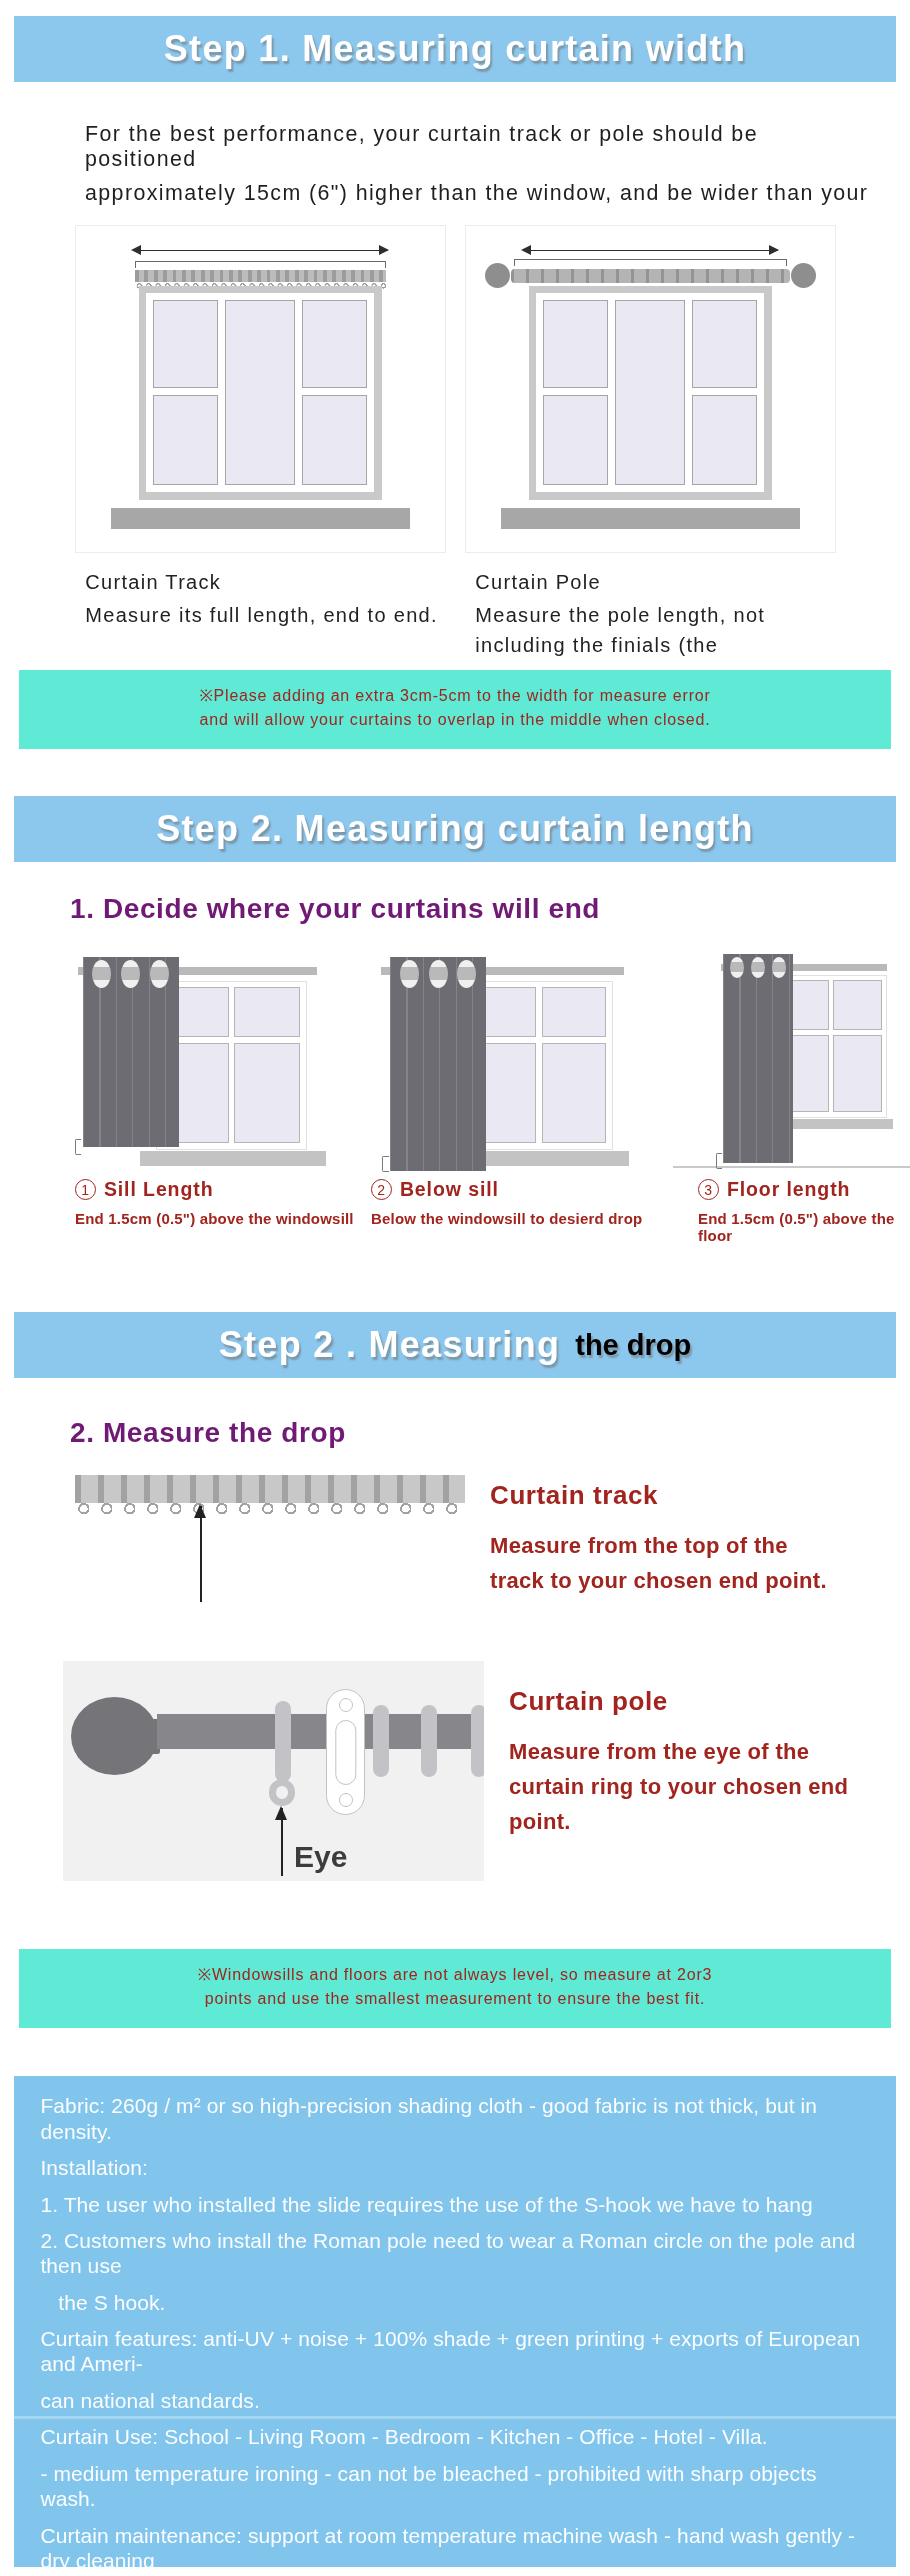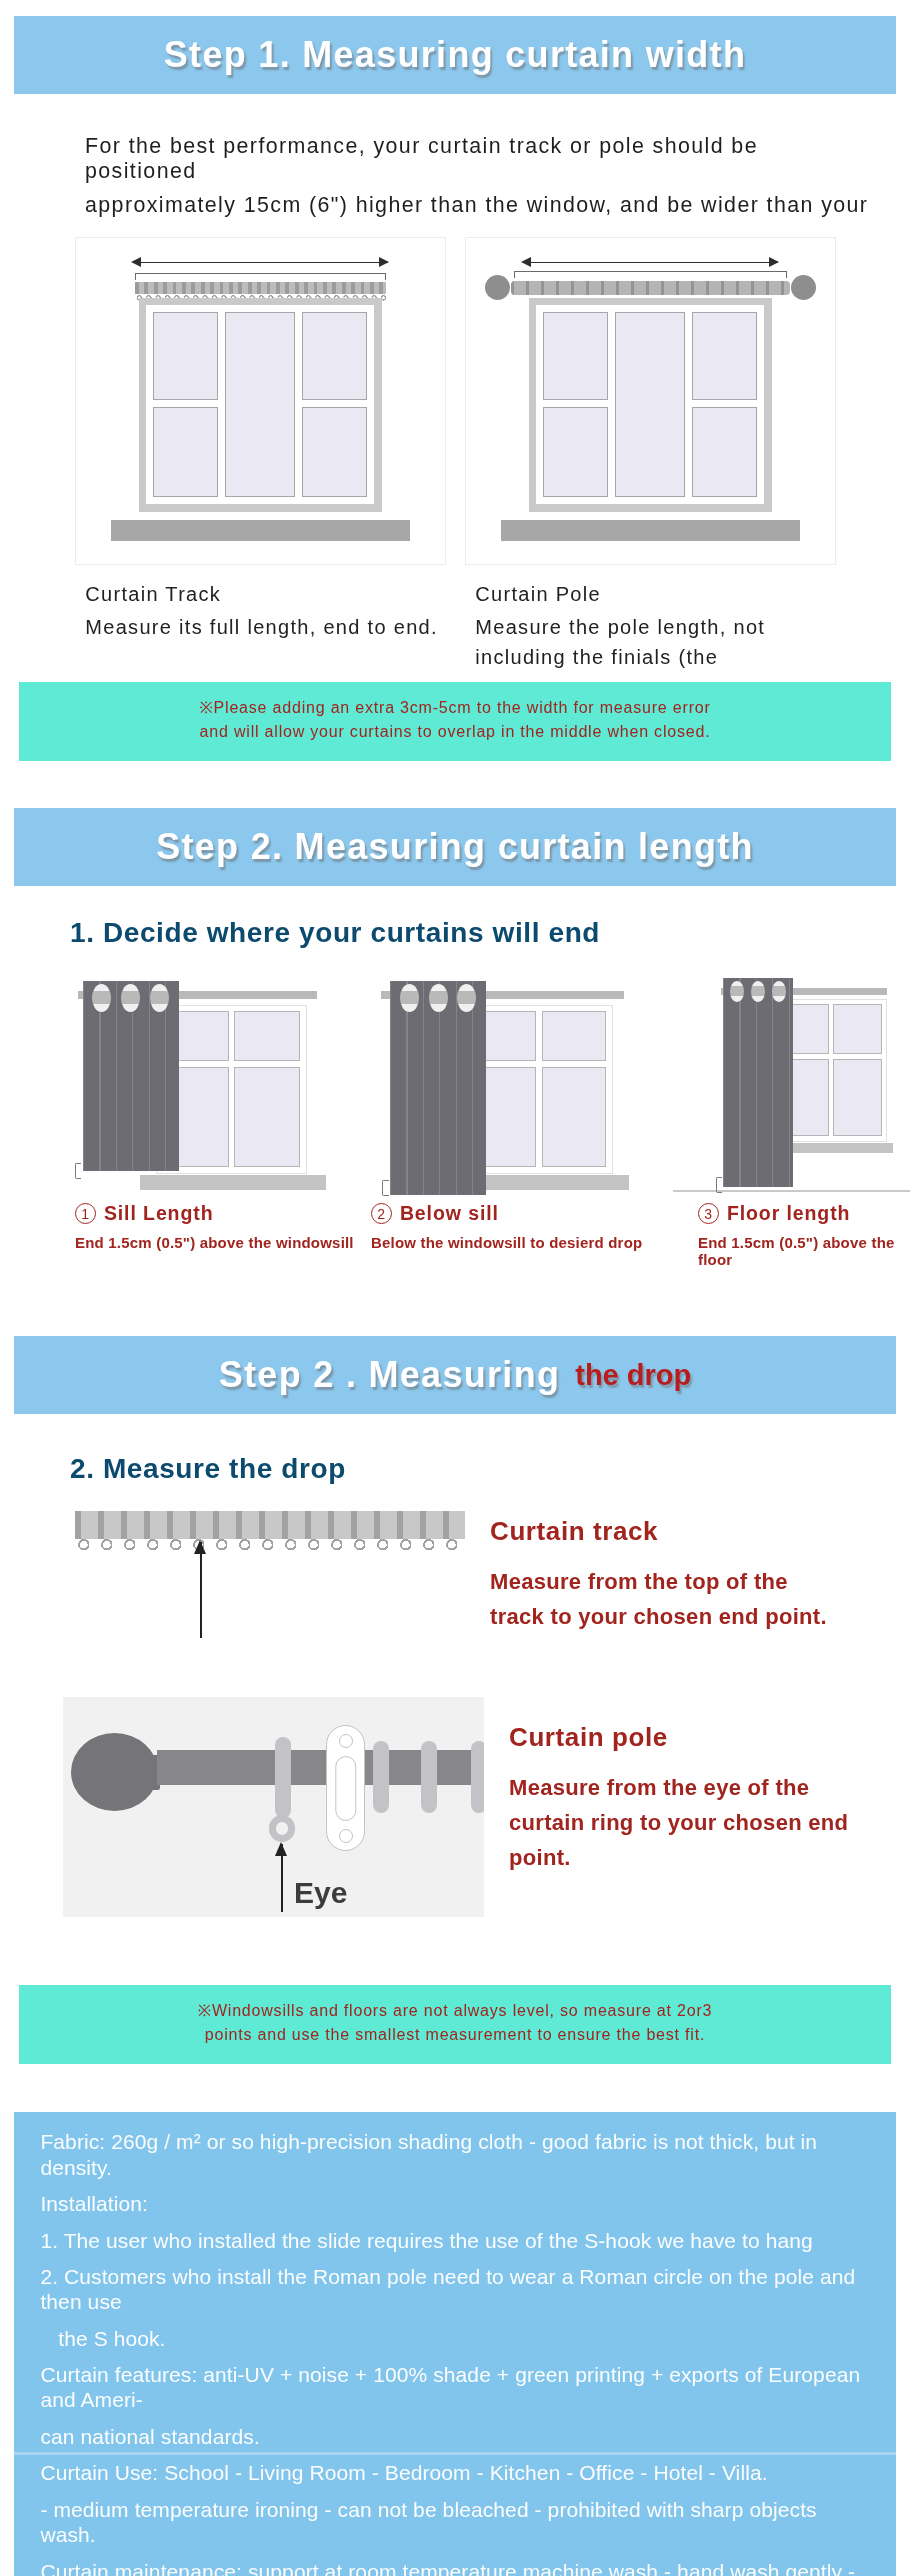--- a/index.html
+++ b/index.html
@@ -1,24 +1,24 @@
 <!DOCTYPE html>
 <html style="font-size:10px"><head>
 <meta charset="utf-8">
 <style>
   * { margin:0; padding:0; box-sizing:border-box; }
   html,body { background:#fff; }
   body { font-family:"Liberation Sans", sans-serif; }
   .page { width:910px; min-height:2576px; margin:0 auto; background:#fff; overflow:hidden; padding-bottom:8.8px; }
 
   
-  .banner { margin:0 14px; height:78px; background:#8cc8ee; display:flex; align-items:center; justify-content:center; }
+  .banner { margin:0 14px; height:66px; background:#8cc8ee; display:flex; align-items:center; justify-content:center; }
   .banner .bt { color:#fff; font-weight:bold; font-size:36px; letter-spacing:1.3px;
                 text-shadow:1.9px 2.5px 1.9px rgba(110,110,110,.55); }
-  .banner .bt-sub { color:#b91c1c; font-weight:600; font-size:29px; margin-left:15px; letter-spacing:0;
+  .banner .bt-sub { color:#000000; font-weight:600; font-size:29px; margin-left:15px; letter-spacing:0;
                     text-shadow:1.9px 2.5px 1.9px rgba(110,110,110,.55); }
   .banner1 { margin-top:16.4px; }
   .banner2 { margin-top:47px; }
   .banner3 { margin-top:68px; }
 
   
   .intro { margin:40px 38px 0 85px; color:#1f1f1f; font-size:21.4px; letter-spacing:1.4px; }
   .intro div { margin-bottom:8.2px; }
 
   
@@ -53,21 +53,21 @@
   .cap-row { margin:14px 0 0 74px; display:flex; gap:19px; }
   .cap { width:371px; padding-left:11.3px; color:#222; font-size:20px; letter-spacing:1.3px; line-height:1.5; }
   .cap .cap-title { margin-bottom:3.8px; }
 
   
   .note { margin:10px 19px 0; background:#5eead4; padding:14px 6.3px 16.4px; text-align:center;
           color:#a1241e; font-size:16px; letter-spacing:0.8px; line-height:1.5; }
   .note2 { margin-top:68px; }
 
   
-  .sec-heading { margin:31px 0 0 70px; font-size:28px; font-weight:bold; letter-spacing:0.6px; color:#0c4a6e; }
+  .sec-heading { margin:31px 0 0 70px; font-size:28px; font-weight:bold; letter-spacing:0.6px; color:#701a75; }
   .sec-heading.h2 { margin-top:39px; }
 
   
   .curt-row { margin:20px 0 0 75px; display:flex; }
   .curt-w1 { width:296px; } .curt-w2 { width:327px; } .curt-w3 { width:189px; }
   .curt-fig { position:relative; height:226px; }
   .c-rod { position:absolute; height:7.5px; background:#b9b9b9; }
   .c-window { position:absolute; background:#fff; border:1.3px solid #e0e0e0; padding:5.7px; display:flex; gap:5.7px; }
   .c-wcol { flex:1; display:flex; flex-direction:column; gap:5.7px; }
   .sp { background:#e9e8f3; border:1.3px solid #b5b5b5; }

